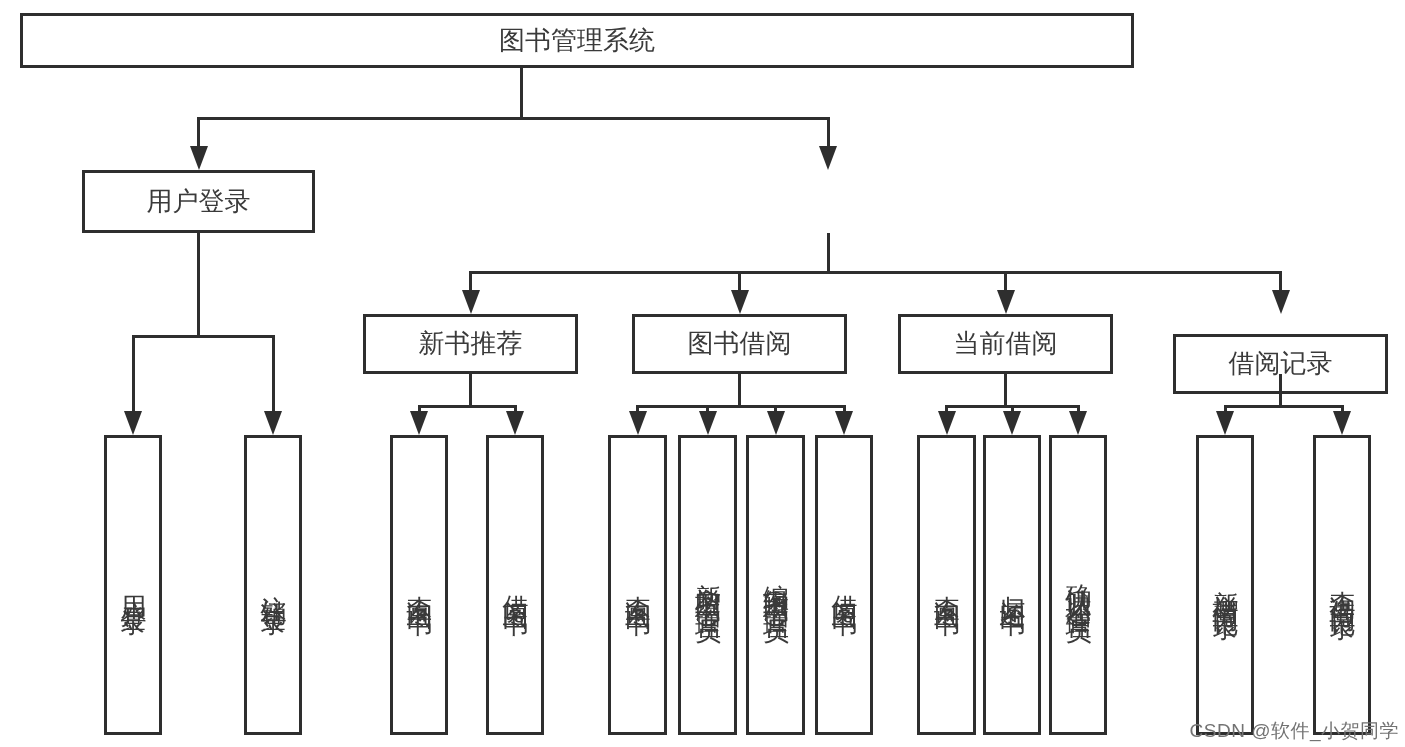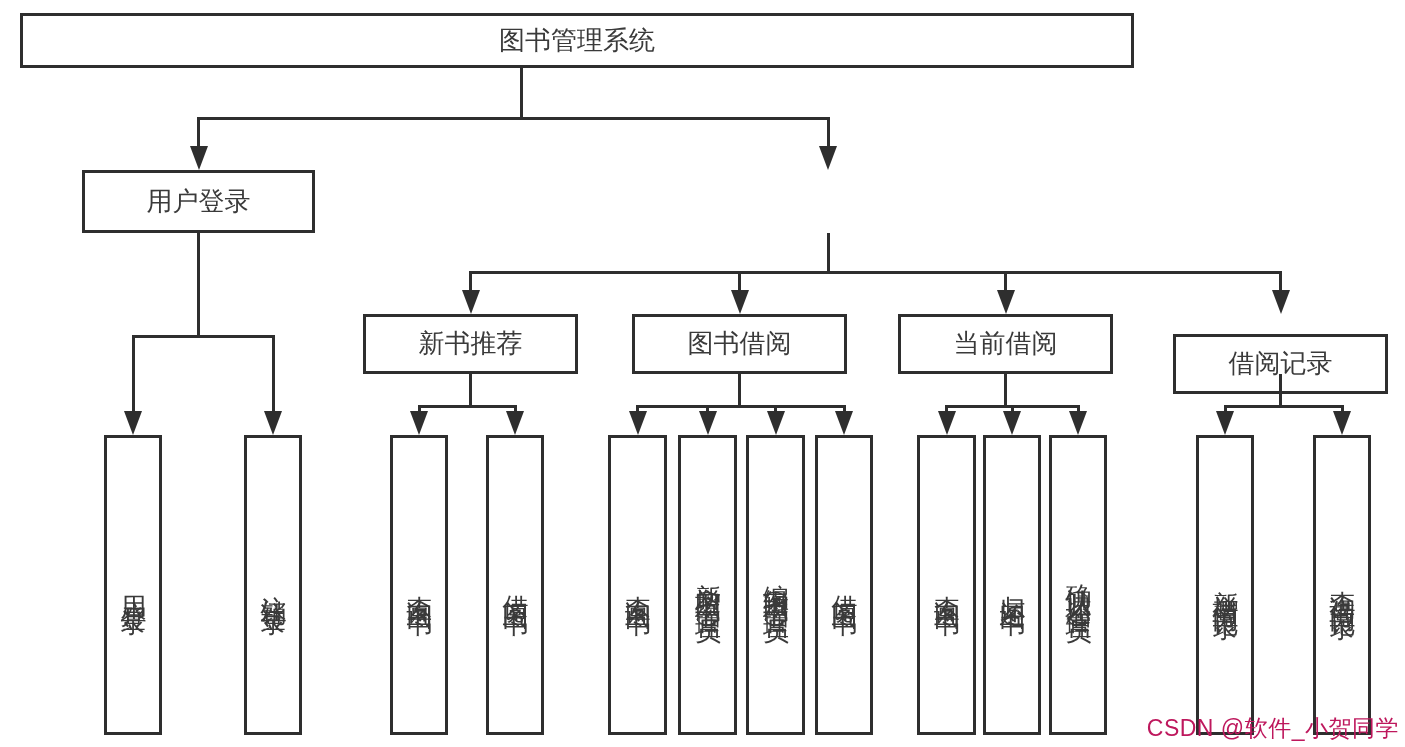--- a/index.html
+++ b/index.html
@@ -35,22 +35,22 @@
     position:absolute;
     width:0;height:0;
     border-left:9px solid transparent;
     border-right:9px solid transparent;
     border-top:24px solid #2e2e2e;
   }
   .watermark{
     position:absolute;
     right:6px;
     bottom:3px;
-    font-size:23px;
-    color:#be185d;
+    font-size:19px;
+    color:#737373;
     letter-spacing:0.5px;
     white-space:nowrap;
   }
 </style>
 </head>
 <body>
 
 <div class="stage">
 
 <div class="node h" style="left: 20px; top: 13px; width: 1114px; height: 55px; border-color: rgb(46, 46, 46); color: rgb(58, 58, 58);">图书管理系统</div>

